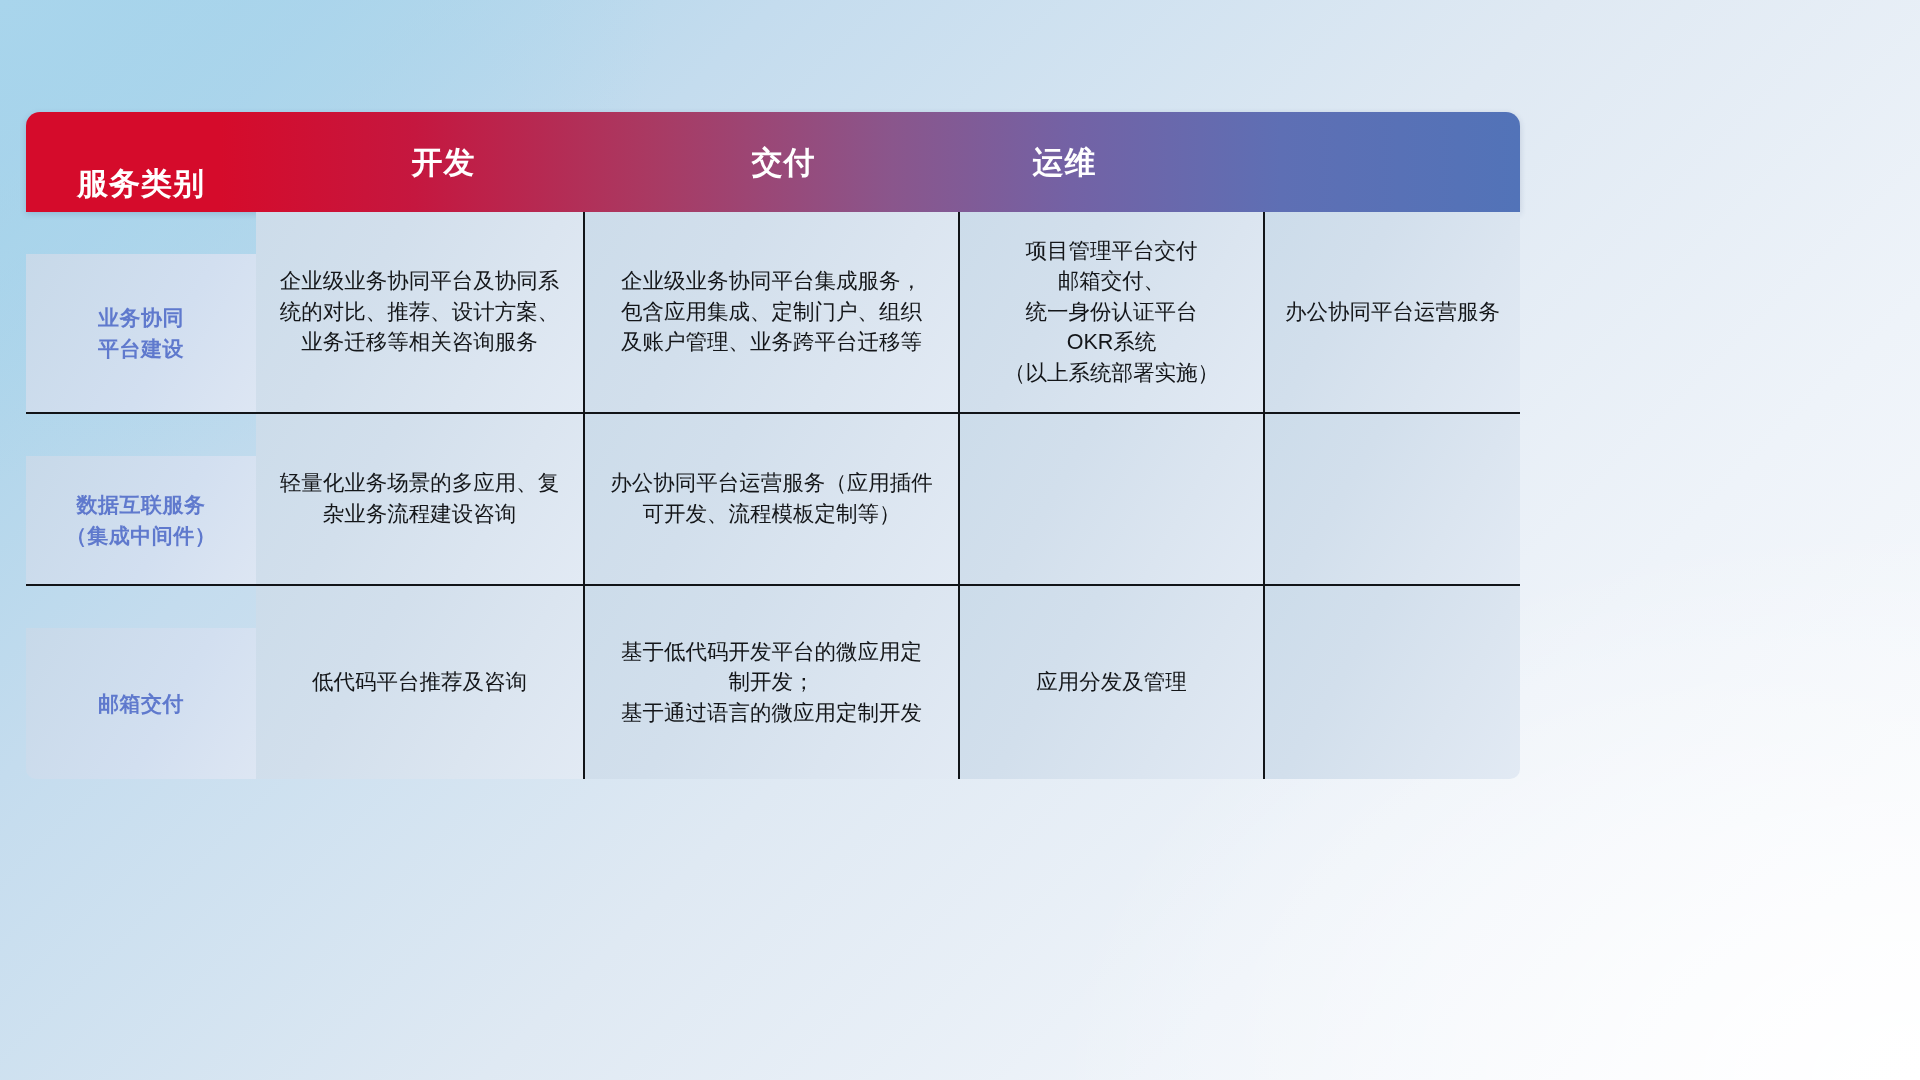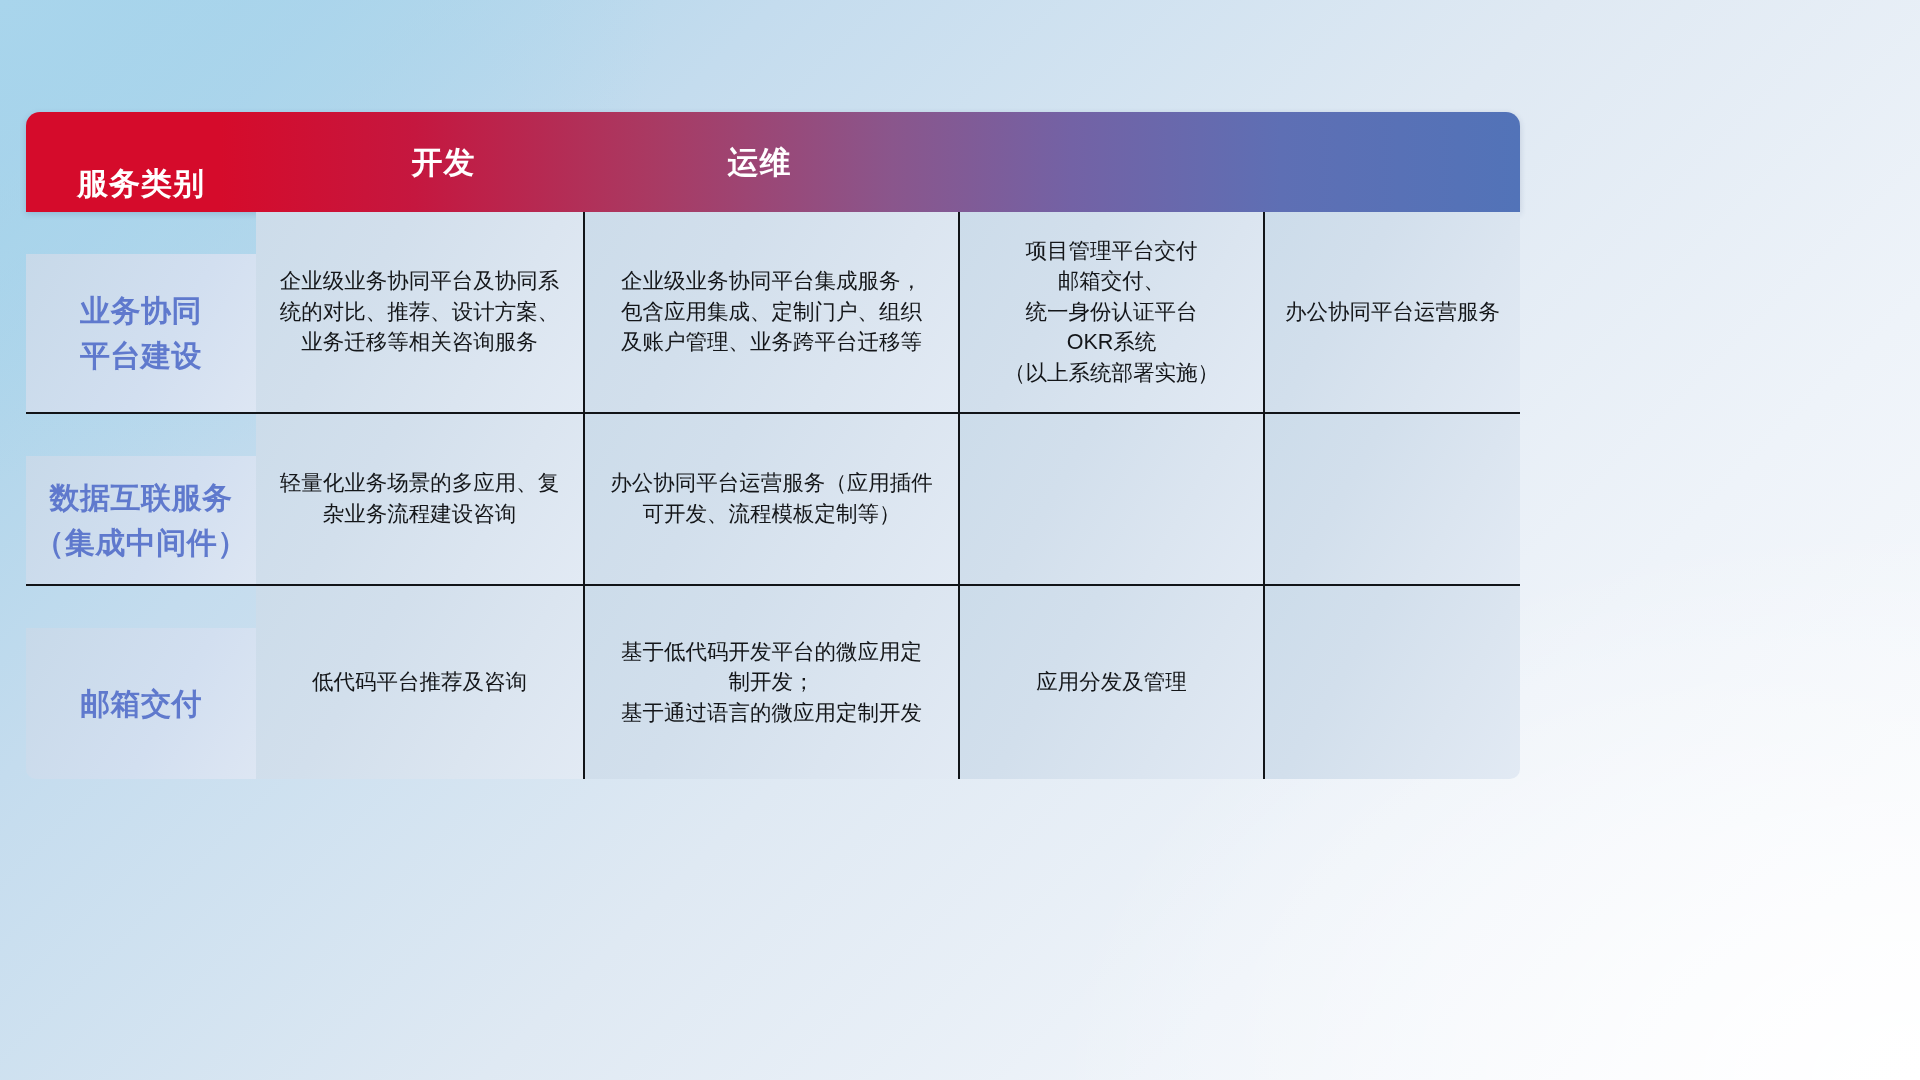--- a/index.html
+++ b/index.html
@@ -50,21 +50,21 @@
     color:#141619;
     font-size:21.5px;
     line-height:1.42;
     padding:6px 4px;
     box-sizing:border-box;
     background:linear-gradient(120deg,#ccdcea 0%,#d2dfec 35%,#dbe5f0 70%,#e2eaf4 100%);
   }
   .td.cat{
     color:#5f79cd;
     font-weight:bold;
-    font-size:30px;
+    font-size:21px;
     line-height:1.5;
     letter-spacing:.5px;
     background:linear-gradient(120deg,#c7d9e9 0%,#d2dff0 60%,#dde6f3 100%);
   }
   .vline{ border-left:2px solid #111418; }
 
   
   .c0{width:230px;margin-top:42px;}
   .c1{width:327px;}
   .c2{width:375px;}
@@ -86,20 +86,23 @@
 <div id="stage">
 
   <div id="table">
 
     <div class="thead">
       <div class="th c0">
         <span>服务类别</span>
       </div>
       <div class="th c2">
         <span>开发</span>
+      </div>
+      <div class="th c3">
+        <span>交付</span>
       </div>
       <div class="th c4">
         <span>运维</span>
       </div>
     </div>
 
     <div class="tbody">
 
       <div class="tr r1">
         <div class="td cat c0">

